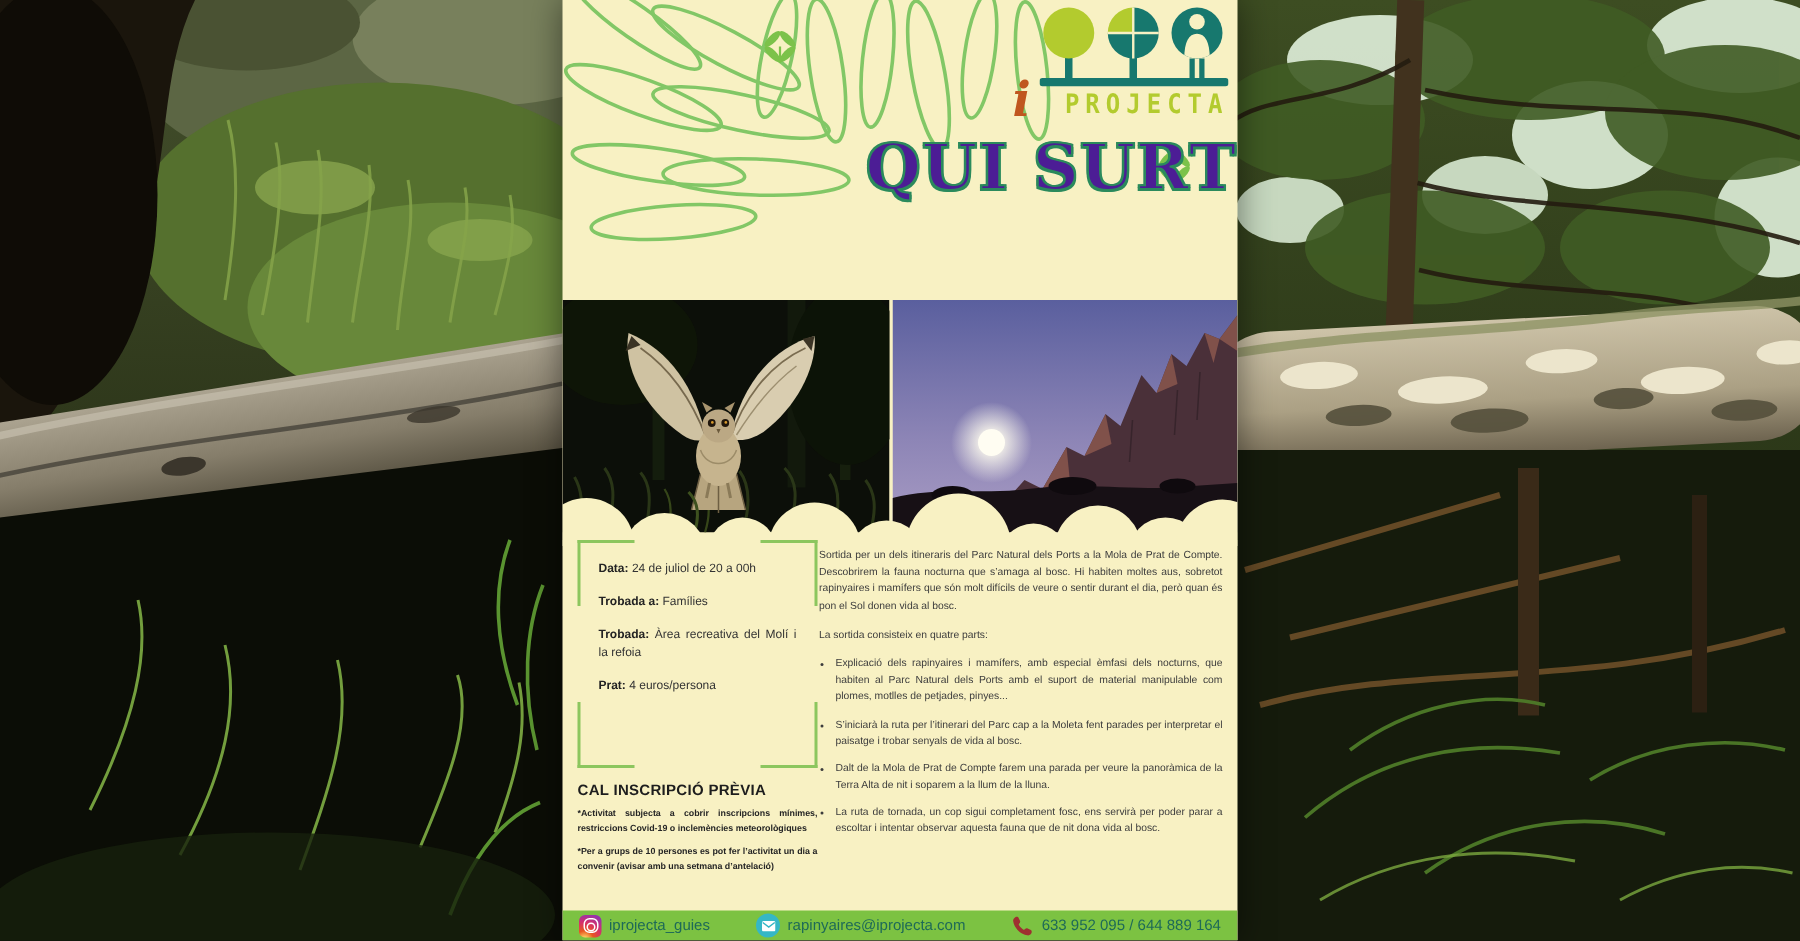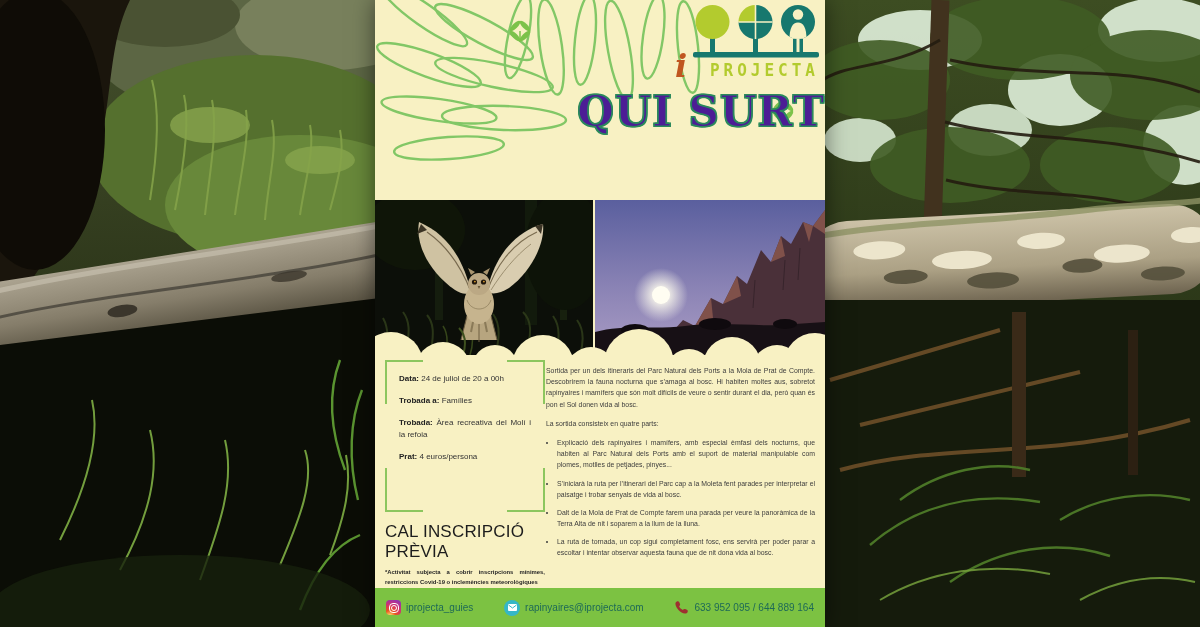--- a/index.html
+++ b/index.html
@@ -45,30 +45,30 @@
 
   .detail-box{position:relative;min-height:152px;padding:13px 14px 8px 14px;box-sizing:border-box;}
   .corner{position:absolute;width:36px;height:42px;border:2px solid #8cc65e;}
   .c-tl{top:0;left:0;border-right:none;border-bottom:none;}
   .c-tr{top:0;right:0;border-left:none;border-bottom:none;}
   .c-bl{bottom:0;left:0;border-right:none;border-top:none;}
   .c-br{bottom:0;right:0;border-left:none;border-top:none;}
   .detail{margin:0 0 10px 0;font-size:8px;line-height:1.5;text-align:justify;color:#333;}
   .detail .lbl{font-weight:bold;color:#222;}
 
-  .insc-heading{margin:10px 0 6px 0;font-size:17px;font-weight:normal;color:#1d1d1d;letter-spacing:.2px;}
+  .insc-heading{margin:10px 0 6px 0;font-size:10px;font-weight:bold;color:#1d1d1d;letter-spacing:.2px;}
   .note{margin:0 0 6px 0;font-size:5.9px;font-weight:bold;line-height:1.65;text-align:justify;color:#252525;}
 
   .intro{margin:0 0 8px 0;}
   .parts{margin:0 0 8px 0;}
   .bullets{margin:0;padding-left:11px;}
   .bullets li{margin-bottom:7px;text-align:justify;}
 
   
-  .contact-bar{position:absolute;left:0;right:0;bottom:0;height:39px;background:#7cc242;
+  .contact-bar{position:absolute;left:0;right:0;bottom:0;height:20px;background:#7cc242;
                display:flex;align-items:center;justify-content:space-between;padding:0 11px;box-sizing:border-box;}
   .contact-item{display:flex;align-items:center;gap:5px;font-size:10px;color:#1e6a57;}
   .ig-icon{width:15px;height:15px;border-radius:4px;position:relative;flex:0 0 15px;
            background:radial-gradient(circle at 25% 110%,#fdd064 8%,#e8571f 30%,#d6306a 58%,#9433af 88%);}
   .ig-icon::before{content:"";position:absolute;inset:2.5px;border:1.2px solid #fff;border-radius:4px;}
   .ig-icon::after{content:"";position:absolute;left:5px;top:5px;width:4.4px;height:4.4px;border:1.2px solid #fff;border-radius:50%;}
   .mail-icon{width:16px;height:16px;border-radius:50%;background:#35b7c6;display:flex;align-items:center;justify-content:center;flex:0 0 16px;}
   .phone-icon{display:block;}
 </style>
 </head>

